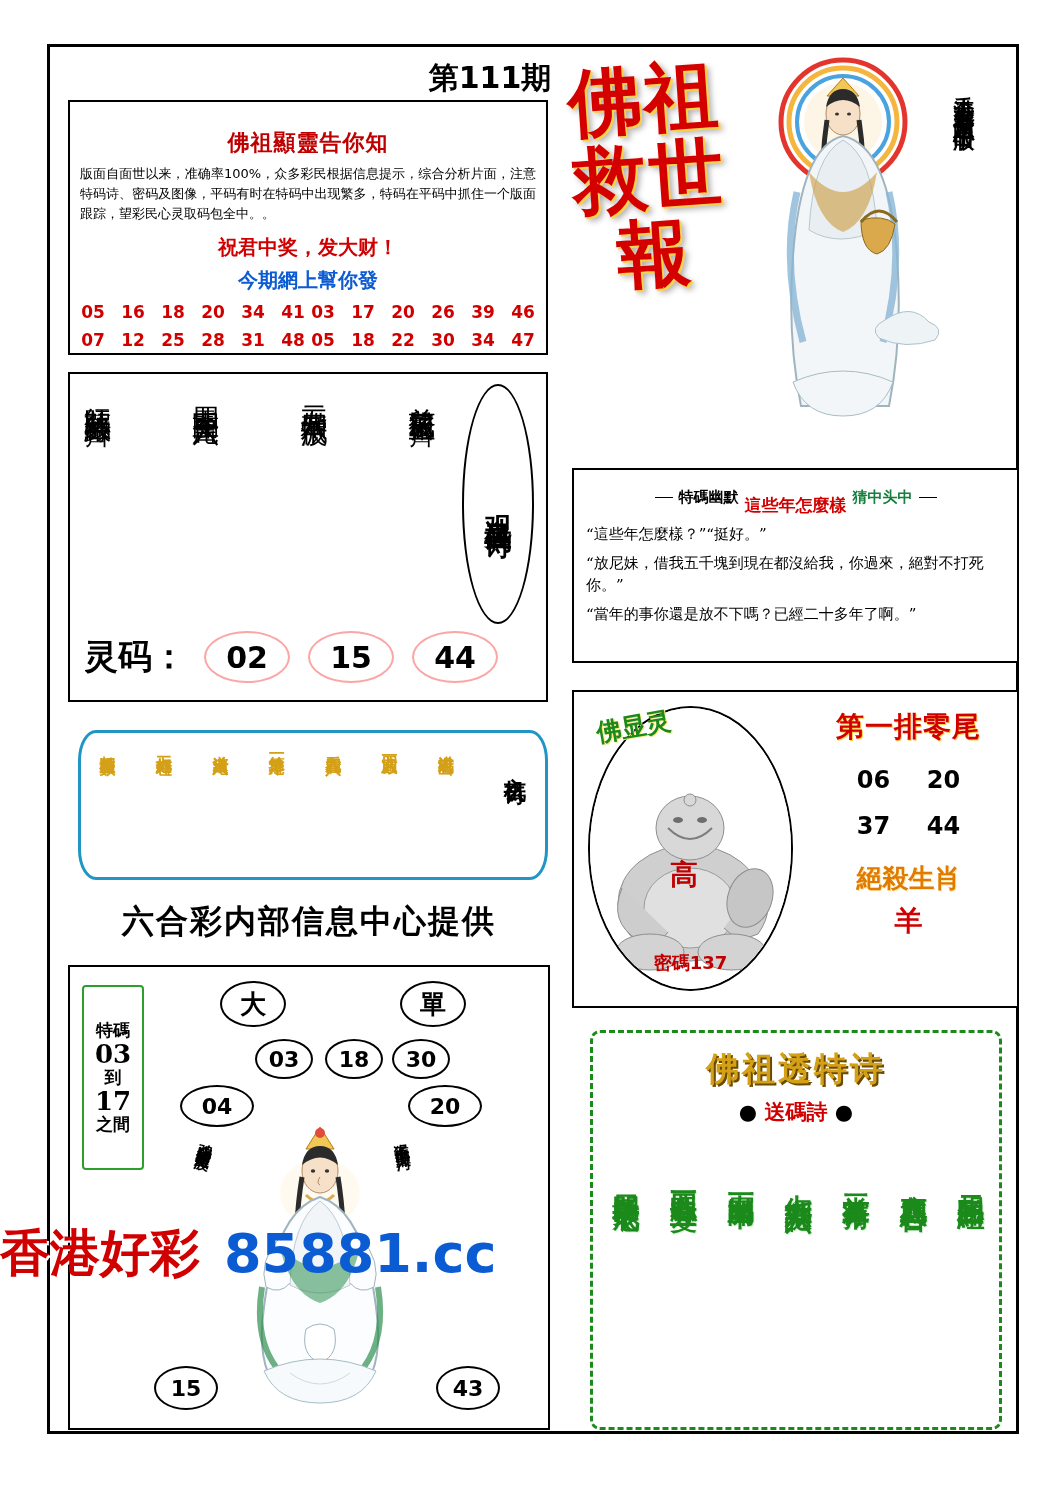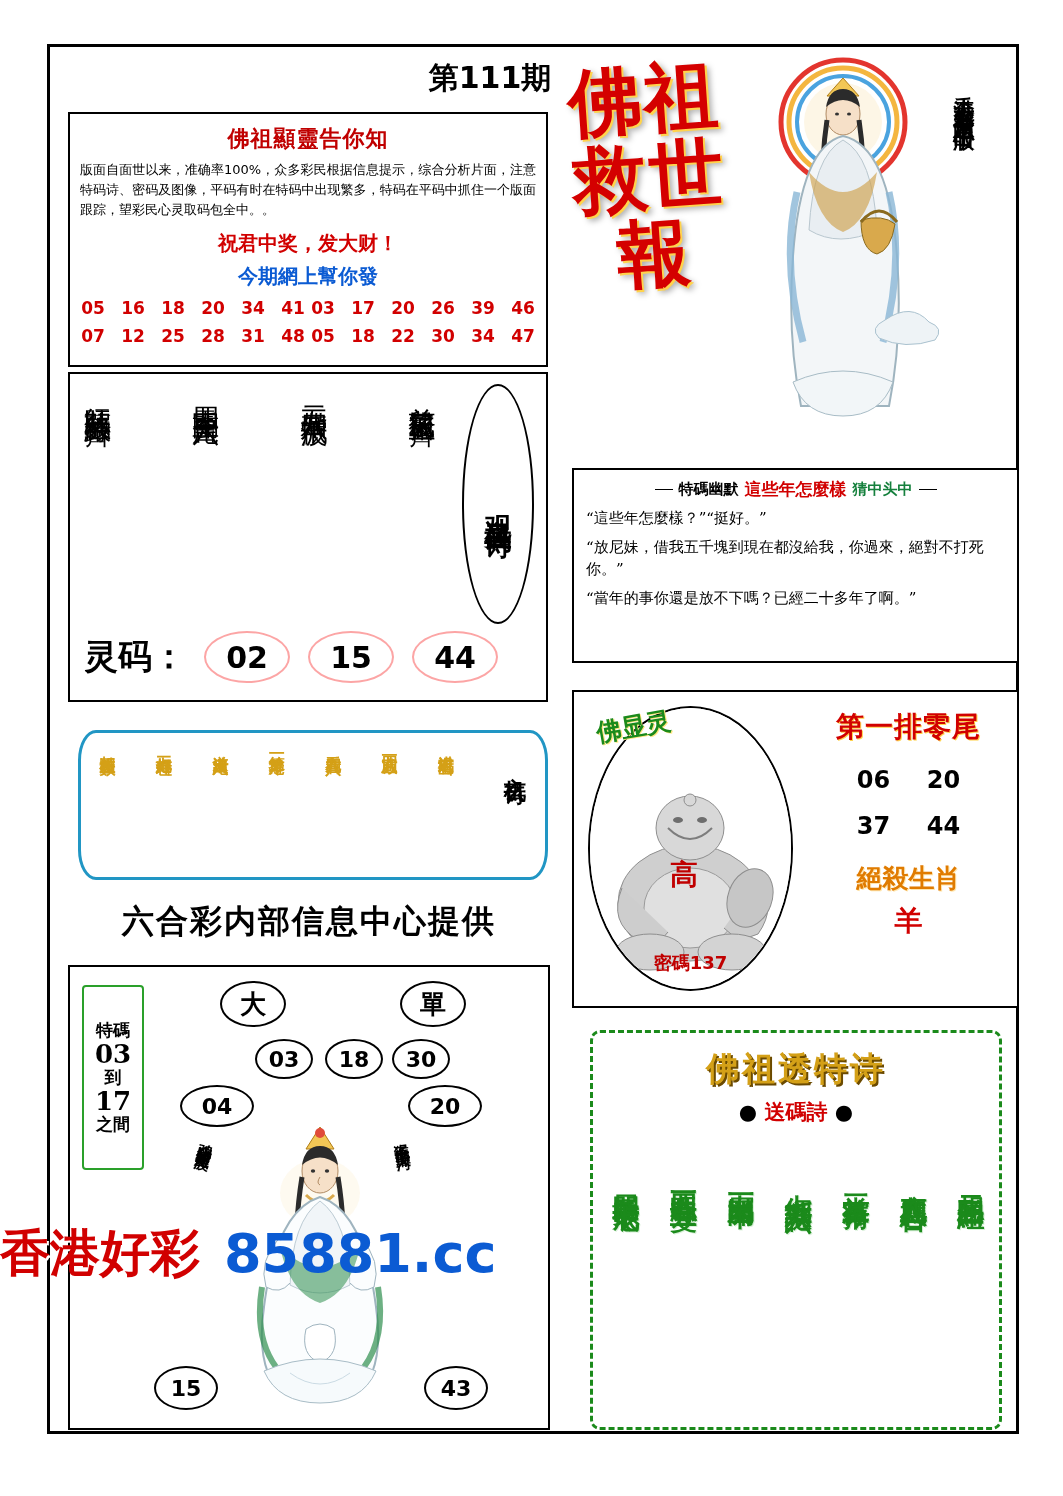--- a/index.html
+++ b/index.html
@@ -24,21 +24,21 @@
   
   .issue {
     position:absolute; left:330px; top:58px; width:320px;
     text-align:center; font-size:30px; font-weight:bold; color:#000;
     font-family:"DejaVu Sans","Liberation Sans",sans-serif;
   }
 
   
   .notice {
     position:absolute; left:68px; top:100px; width:480px; height:255px;
-    border:2px solid #000; background:#fff; padding:6px 10px;margin-top:12px;
+    border:2px solid #000; background:#fff; padding:22px 10px;
   }
   .notice h2 {
     margin:4px 0 6px 0; text-align:center; font-size:22px; font-weight:bold;
     color:#c00000; letter-spacing:1px;
   }
   .notice p {
     margin:0; font-size:13px; line-height:1.55; color:#000; text-align:justify;
   }
   .notice .wish {
     text-align:center; color:#d10000; font-size:20px; font-weight:bold; margin-top:10px;
@@ -176,21 +176,21 @@
   
   .joke {
     position:absolute; left:572px; top:468px; width:447px; height:195px;
     border:2px solid #000; background:#fff; padding:8px 12px;
   }
   .joke .head {
     display:flex; align-items:center; justify-content:center; gap:6px;
     font-size:15px; font-weight:bold; margin-bottom:4px;
   }
   .joke .head .h1 { color:#000; }
-  .joke .head .h2 { color:#d10000; font-size:17px; }
+  .joke .head .h2 { color:#d10000; font-size:17px;margin-top:16px; }
   .joke .head .h3 { color:#15803d; }
   .joke p {
     margin:6px 0; font-size:15px; line-height:1.5; color:#000;
     font-family:"DejaVu Serif","Liberation Serif",serif;
   }
 
   .zuma {
     position:absolute; left:572px; top:690px; width:447px; height:318px;
     border:2px solid #000; background:#fff;
   }
@@ -412,21 +412,21 @@
     <div class="ell" style="left:330px; top:14px; width:66px; height:46px; font-size:26px;">單</div>
 
     <div class="ell" style="left:185px; top:72px; width:58px; height:40px;">03</div>
     <div class="ell" style="left:255px; top:72px; width:58px; height:40px;">18</div>
     <div class="ell" style="left:322px; top:72px; width:58px; height:40px;">30</div>
 
     <div class="ell" style="left:110px; top:118px; width:74px; height:42px;">04</div>
     <div class="ell" style="left:338px; top:118px; width:74px; height:42px;">20</div>
 
     <div class="ell" style="left:84px; bottom:18px; width:64px; height:44px;">15</div>
-    <div class="ell" style="right:60px; bottom:18px; width:64px; height:44px;">43</div>
+    <div class="ell" style="right:48px; bottom:18px; width:64px; height:44px;">43</div>
 
     <div class="sidetext" style="left:128px; top:165px; transform:rotate(14deg);">鸡合開缘起風波</div>
     <div class="sidetext" style="left:320px; top:165px; transform:rotate(-8deg);">猴子出聖冲天河</div>
 
     <div style="position:absolute; left:150px; top:130px; width:200px; height:320px;">
       <svg width="200" height="320" viewBox="0 0 200 320">
         <ellipse cx="100" cy="96" rx="40" ry="34" fill="#fdf6e6" opacity=".6"></ellipse>
         <path d="M86 52 L100 30 L114 52 Z" fill="#f2c756" stroke="#b07d16"></path>
         <circle cx="100" cy="36" r="5" fill="#e04b3a"></circle>
         <ellipse cx="100" cy="74" rx="18" ry="22" fill="#f6e0c8" stroke="#b08a63"></ellipse>

